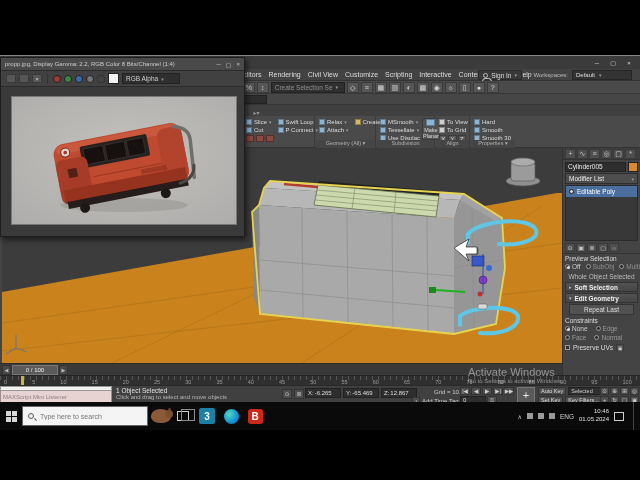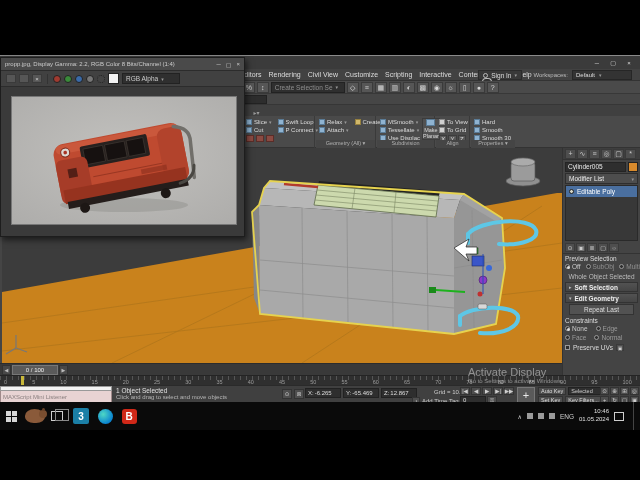--- a/index.html
+++ b/index.html
@@ -715,32 +715,36 @@
           <path d="M168,40 q16,4 14,18 l-3,36" stroke="#716f6a" stroke-width="3.5" fill="none" stroke-linecap="round"></path>
           <path d="M164,97 q15,-2 17,-15" stroke="#4a4843" stroke-width="3" fill="none" stroke-linecap="round"></path>
           <line x1="80" y1="74" x2="150" y2="74" stroke="#8a2f1d" stroke-width="1" opacity="0.7"></line>
           <rect x="128" y="76" width="26" height="5" fill="#8a2f1d" opacity="0.6"></rect>
         </g>
       </svg>
     </div>
   </div>
 
   <div class="watermark">
-    <div class="l1">Activate Display</div>
+    <div class="l1">Activate Windows</div>
     <div class="l2">Go to Settings to activate Windows.</div>
   </div>
 
   <div class="taskbar">
     <div class="startbtn">
       <span class="startglyph">
           <span></span>
           <span></span>
           <span></span>
           <span></span>
         </span>
+    </div>
+    <div class="searchbox">
+      <span class="mag"></span>
+      <input type="text" placeholder="Type here to search" style="">
     </div>
     <div class="capy"></div>
     <div class="tbico">
         <span class="taskview"></span>
       </div>
     <div class="tbico">
         <span class="ico3ds">3</span>
       </div>
     <div class="tbico">
         <span class="icoedge"></span>

